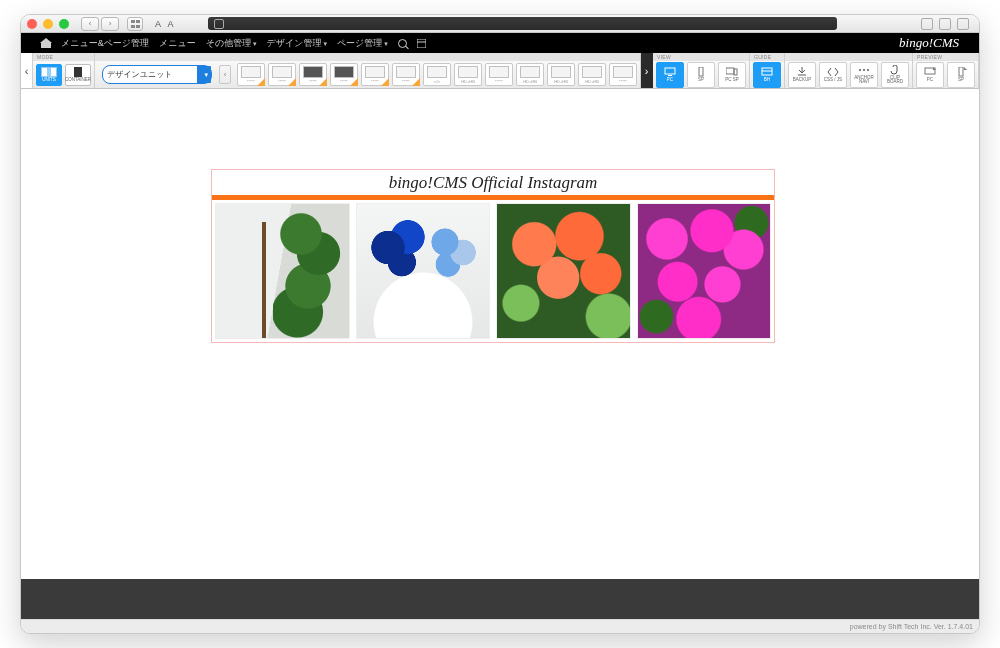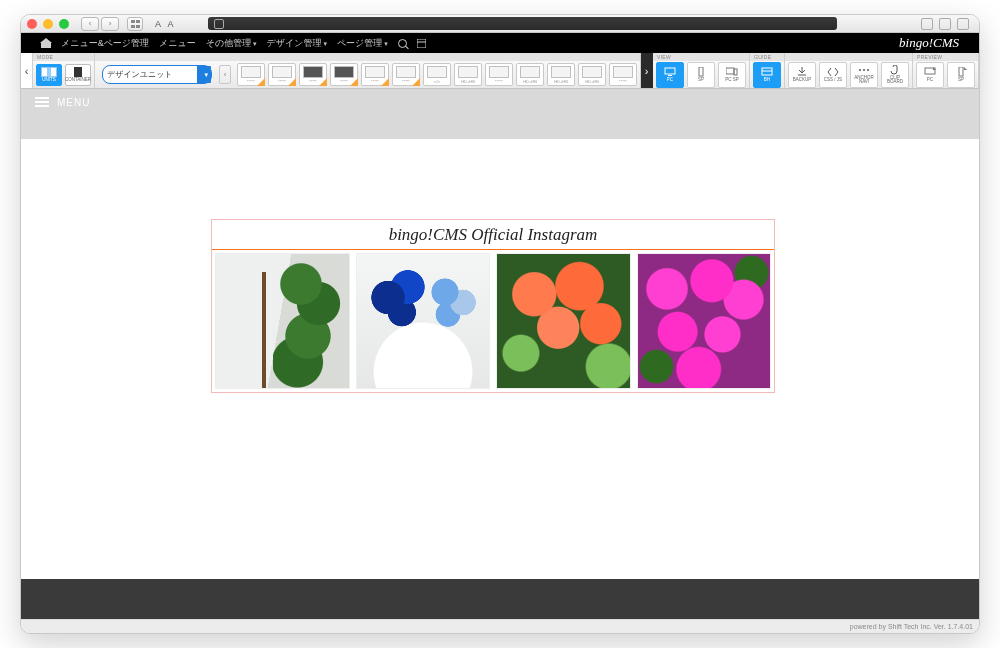--- a/index.html
+++ b/index.html
@@ -83,21 +83,21 @@
   
   .menuband{background:#d9d9d9;}
   .menubtn{height:26px;color:#fff;display:flex;align-items:center;gap:8px;font-size:10px;padding-left:14px;letter-spacing:1px;}
   .burger{width:14px;height:10px;display:flex;flex-direction:column;justify-content:space-between;}
   .burger i{height:2px;background:#fff;}
   .menuband .gap{height:24px;}
 
   
   .canvas{flex:1;background:#fff;position:relative;overflow:hidden;}
   .ig-frame{position:absolute;left:190px;top:80px;width:564px;border:1px solid #f6b9b9;}
-  .ig-title{height:30px;border-bottom:1px solid #f97316;display:flex;align-items:center;justify-content:center;font-family:"Brush Script MT","Snell Roundhand",cursive;font-style:italic;font-size:17px;color:#222;}
+  .ig-title{height:30px;border-bottom:5px solid #f97316;display:flex;align-items:center;justify-content:center;font-family:"Brush Script MT","Snell Roundhand",cursive;font-style:italic;font-size:17px;color:#222;}
   .ig-grid{display:flex;gap:6px;padding:3px;}
   .ig-img{width:136px;height:136px;border:1px solid #eee;}
   .ig1{background:linear-gradient(100deg,#eef0ef 48%, #d8dbd6 48%);position:relative;overflow:hidden;}
   .ig1::before{content:"";position:absolute;right:6px;top:4px;width:70px;height:130px;background:radial-gradient(circle at 40% 20%, #3c7a2f 0 18%, transparent 19%), radial-gradient(circle at 65% 35%, #2f6a27 0 22%, transparent 23%), radial-gradient(circle at 50% 60%, #3c7a2f 0 26%, transparent 27%), radial-gradient(circle at 35% 80%, #2f6a27 0 22%, transparent 23%);}
   .ig1::after{content:"";position:absolute;left:46px;top:18px;width:4px;height:120px;background:#6c4a2a;}
   .ig2{background:radial-gradient(circle at 50% 88%, #fff 0 36%, transparent 37%), linear-gradient(#f4f6f5,#e6e8e7);position:relative;overflow:hidden;}
   .ig2::before{content:"";position:absolute;left:10px;top:12px;width:60px;height:70px;background:radial-gradient(circle at 35% 45%, #0b2e8f 0 30%, transparent 31%), radial-gradient(circle at 68% 30%, #1246c8 0 26%, transparent 27%), radial-gradient(circle at 58% 66%, #0b2e8f 0 24%, transparent 25%);}
   .ig2::after{content:"";position:absolute;right:8px;top:10px;width:60px;height:70px;background:radial-gradient(circle at 40% 40%, #6fa8e8 0 24%, transparent 25%), radial-gradient(circle at 70% 55%, #a9c6eb 0 22%, transparent 23%), radial-gradient(circle at 45% 72%, #6fa8e8 0 20%, transparent 21%);}
   .ig3{background:#2e5a24;position:relative;overflow:hidden;}
   .ig3::before{content:"";position:absolute;inset:0;background:radial-gradient(circle at 28% 30%, #ff7a4d 0 16%, transparent 17%),radial-gradient(circle at 62% 24%, #ff6a3a 0 18%, transparent 19%),radial-gradient(circle at 46% 55%, #ff835a 0 20%, transparent 21%),radial-gradient(circle at 78% 52%, #ff6a3a 0 16%, transparent 17%),radial-gradient(circle at 18% 74%, #7bbf5a 0 12%, transparent 13%),radial-gradient(circle at 84% 84%, #7bbf5a 0 14%, transparent 15%);}
@@ -336,31 +336,20 @@
             <svg>
               <rect x="4" y="0" width="4" height="9" fill="none" stroke="#777"></rect>
               <path d="M9 0l3 3-3 0z" fill="#777"></path>
             </svg>
             <span>SP</span>
           </div>
       </div>
     </div>
   </div>
 
-  <div class="menuband">
-    <div class="menubtn">
-      <span class="burger">
-          <i></i>
-          <i></i>
-          <i></i>
-        </span>
-      <span>MENU</span>
-    </div>
-    <div class="gap"></div>
-  </div>
 
   <div class="canvas">
     <div class="ig-frame">
       <div class="ig-title">bingo!CMS Official Instagram</div>
       <div class="ig-grid">
         <div class="ig-img ig1"></div>
         <div class="ig-img ig2"></div>
         <div class="ig-img ig3"></div>
         <div class="ig-img ig4"></div>
       </div>

